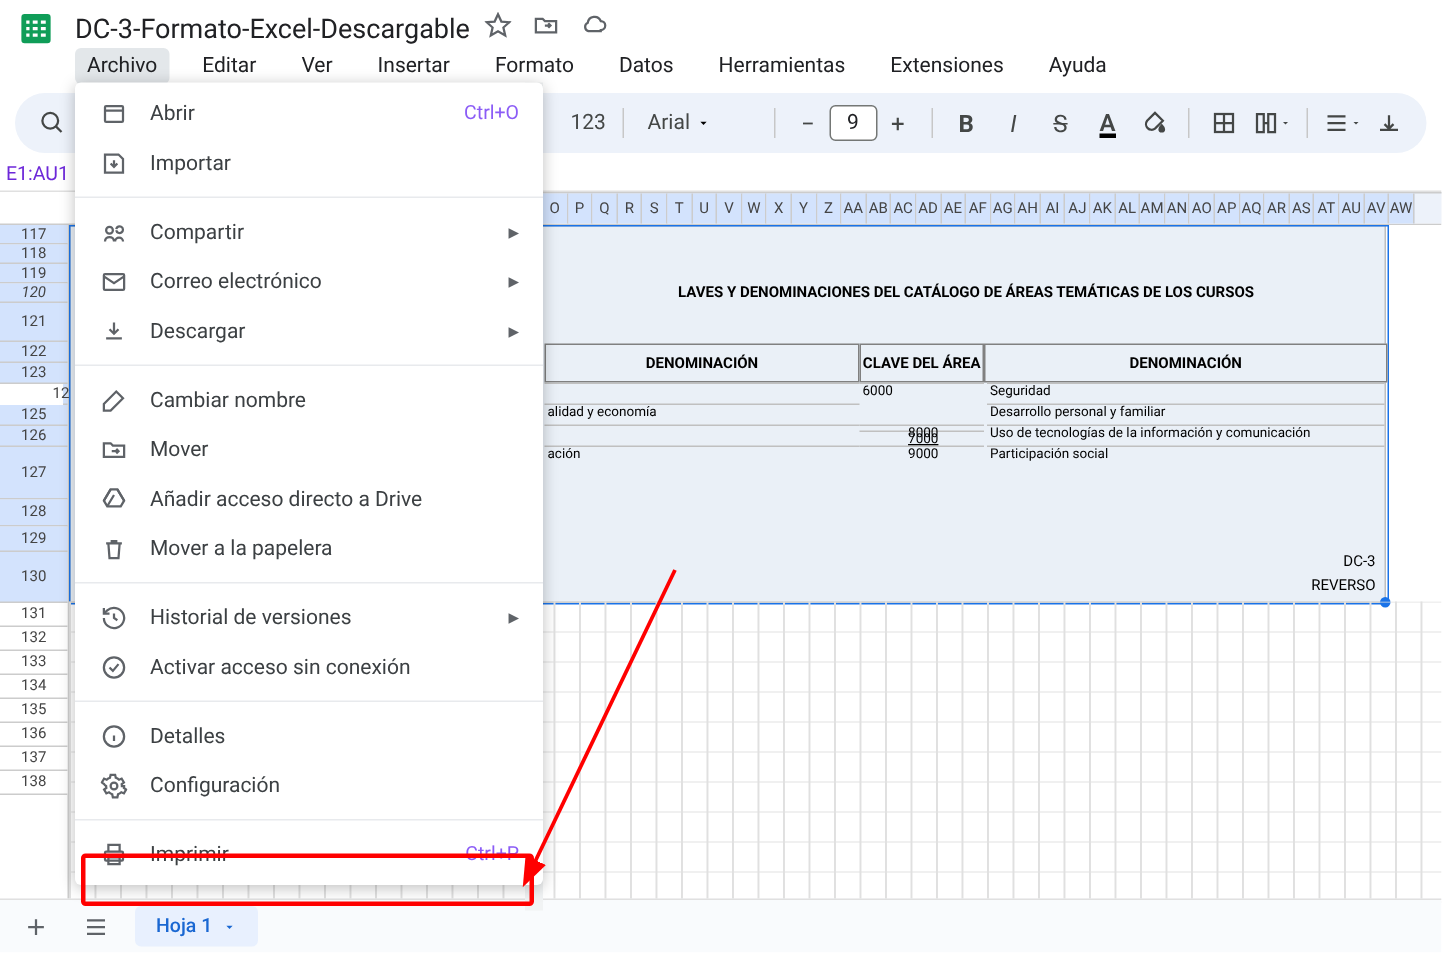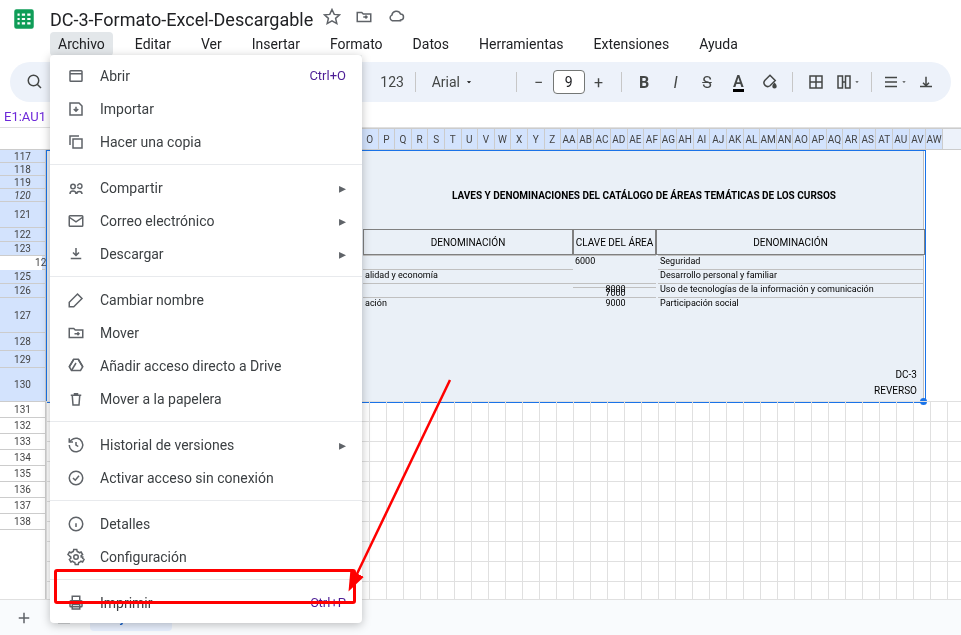--- a/index.html
+++ b/index.html
@@ -32,28 +32,28 @@
 .rowhdr{height:13px;display:flex;align-items:center;justify-content:center;font-size:10px;color:#444;border-bottom:1px solid #ccc;background:#d3e3fd}
 .rowhdr.tall{height:25px}
 .rowhdr.norm{height:16px;background:#fff}
 .rowhdr.sel{background:#d3e3fd}
 .sheet{flex:1;position:relative;background:#fff}
 .sel-region{position:absolute;left:0;top:0;width:878px;height:251px;background:#eaf0f7;border:1px solid #bfbfbf}
 .sel-border{position:absolute;left:-1px;top:-1px;width:880px;height:253px;border:1px solid #1a73e8;pointer-events:none}
 .sel-handle{position:absolute;right:-4px;bottom:-4px;width:7px;height:7px;background:#1a73e8;border-radius:50%}
 .gridbg{position:absolute;left:0;top:251px;right:0;bottom:0;background-image:linear-gradient(#e0e0e0 1px,transparent 1px),linear-gradient(90deg,#e0e0e0 1px,transparent 1px);background-size:20px 20px,17px 20px}
 .hdr-banner{position:absolute;left:0;top:39px;width:878px;text-align:center;font-size:10px;font-weight:700}
-.th-cell{position:absolute;border:1px solid #808080;display:flex;align-items:center;justify-content:center;font-size:10px;font-weight:400;text-align:center;background:#eaf0f7;line-height:1.1}
+.th-cell{position:absolute;border:1px solid #808080;display:flex;align-items:center;justify-content:center;font-size:10px;font-weight:700;text-align:center;background:#eaf0f7;line-height:1.1}
 .td-cell{position:absolute;font-size:9px;color:#000}
 .right-label{position:absolute;right:6px;font-size:10px}
 .dropdown{position:absolute;left:50px;top:55px;width:312px;background:#fff;border-radius:4px;box-shadow:0 2px 10px rgba(0,0,0,.25);padding:4px 0;z-index:50}
 .dd-item{display:flex;align-items:center;height:33px;padding:0 16px;color:#3c4043;font-size:14px;position:relative}
 .dd-icon{width:20px;height:20px;margin-right:14px;display:flex;align-items:center;justify-content:center;color:#5f6368;flex:0 0 20px}
 .dd-label{flex:1}
-.dd-shortcut{color:#4c1d95;font-size:13px}
+.dd-shortcut{color:#8b5cf6;font-size:13px}
 .dd-arrow{color:#5f6368}
 .dd-sep{height:1px;background:#e8eaed;margin:6px 0}
 .dd-highlight{position:absolute;left:54px;top:569px;width:302px;height:35px;border:3px solid #ff0000;border-radius:3px;z-index:60;pointer-events:none}
 .arrow-svg{position:absolute;left:340px;top:378px;z-index:61;pointer-events:none}
 .footer{position:absolute;bottom:0;left:0;right:0;height:36px;background:#f9fbfd;border-top:1px solid #e0e0e0;display:flex;align-items:center;padding:0 10px;gap:12px}
 .sheet-tab{background:#e8f0fe;color:#1967d2;padding:6px 14px;border-radius:4px;font-size:13px;font-weight:500;display:flex;align-items:center;gap:6px}
 .footer-btn{width:28px;height:28px;display:flex;align-items:center;justify-content:center;color:#5f6368}
 .scroll-track{position:absolute;right:360px;top:55px;width:12px;height:552px;background:#f1f3f4;z-index:49}
 .scroll-thumb{position:absolute;left:2px;top:2px;width:8px;height:110px;background:#dadce0;border-radius:4px}
 </style>
@@ -283,29 +283,20 @@
     </div>
     <div class="dd-item">
       <span class="dd-icon">
         <svg width="18" height="18" viewBox="0 0 24 24" fill="none" stroke="currentColor" stroke-width="2">
           <path d="M4 4h12l4 4v12H4z"></path>
           <path d="M12 9v6m-3-3 3 3 3-3"></path>
         </svg>
       </span>
       <span class="dd-label">Importar</span>
     </div>
-    <div class="dd-item">
-      <span class="dd-icon">
-        <svg width="18" height="18" viewBox="0 0 24 24" fill="none" stroke="currentColor" stroke-width="2">
-          <rect x="8" y="8" width="12" height="12"></rect>
-          <path d="M4 16V4h12"></path>
-        </svg>
-      </span>
-      <span class="dd-label">Hacer una copia</span>
-    </div>
     <div class="dd-sep"></div>
     <div class="dd-item">
       <span class="dd-icon">
         <svg width="18" height="18" viewBox="0 0 24 24" fill="none" stroke="currentColor" stroke-width="2">
           <circle cx="8" cy="10" r="3"></circle>
           <path d="M14 9a3 3 0 1 1 0 1M4 20c0-2.5 2-4 4-4s4 1.5 4 4M13 20c0-2 1.5-3.5 3.5-3.5S20 18 20 20"></path>
         </svg>
       </span>
       <span class="dd-label">Compartir</span>
       <span class="dd-arrow">▸</span>

